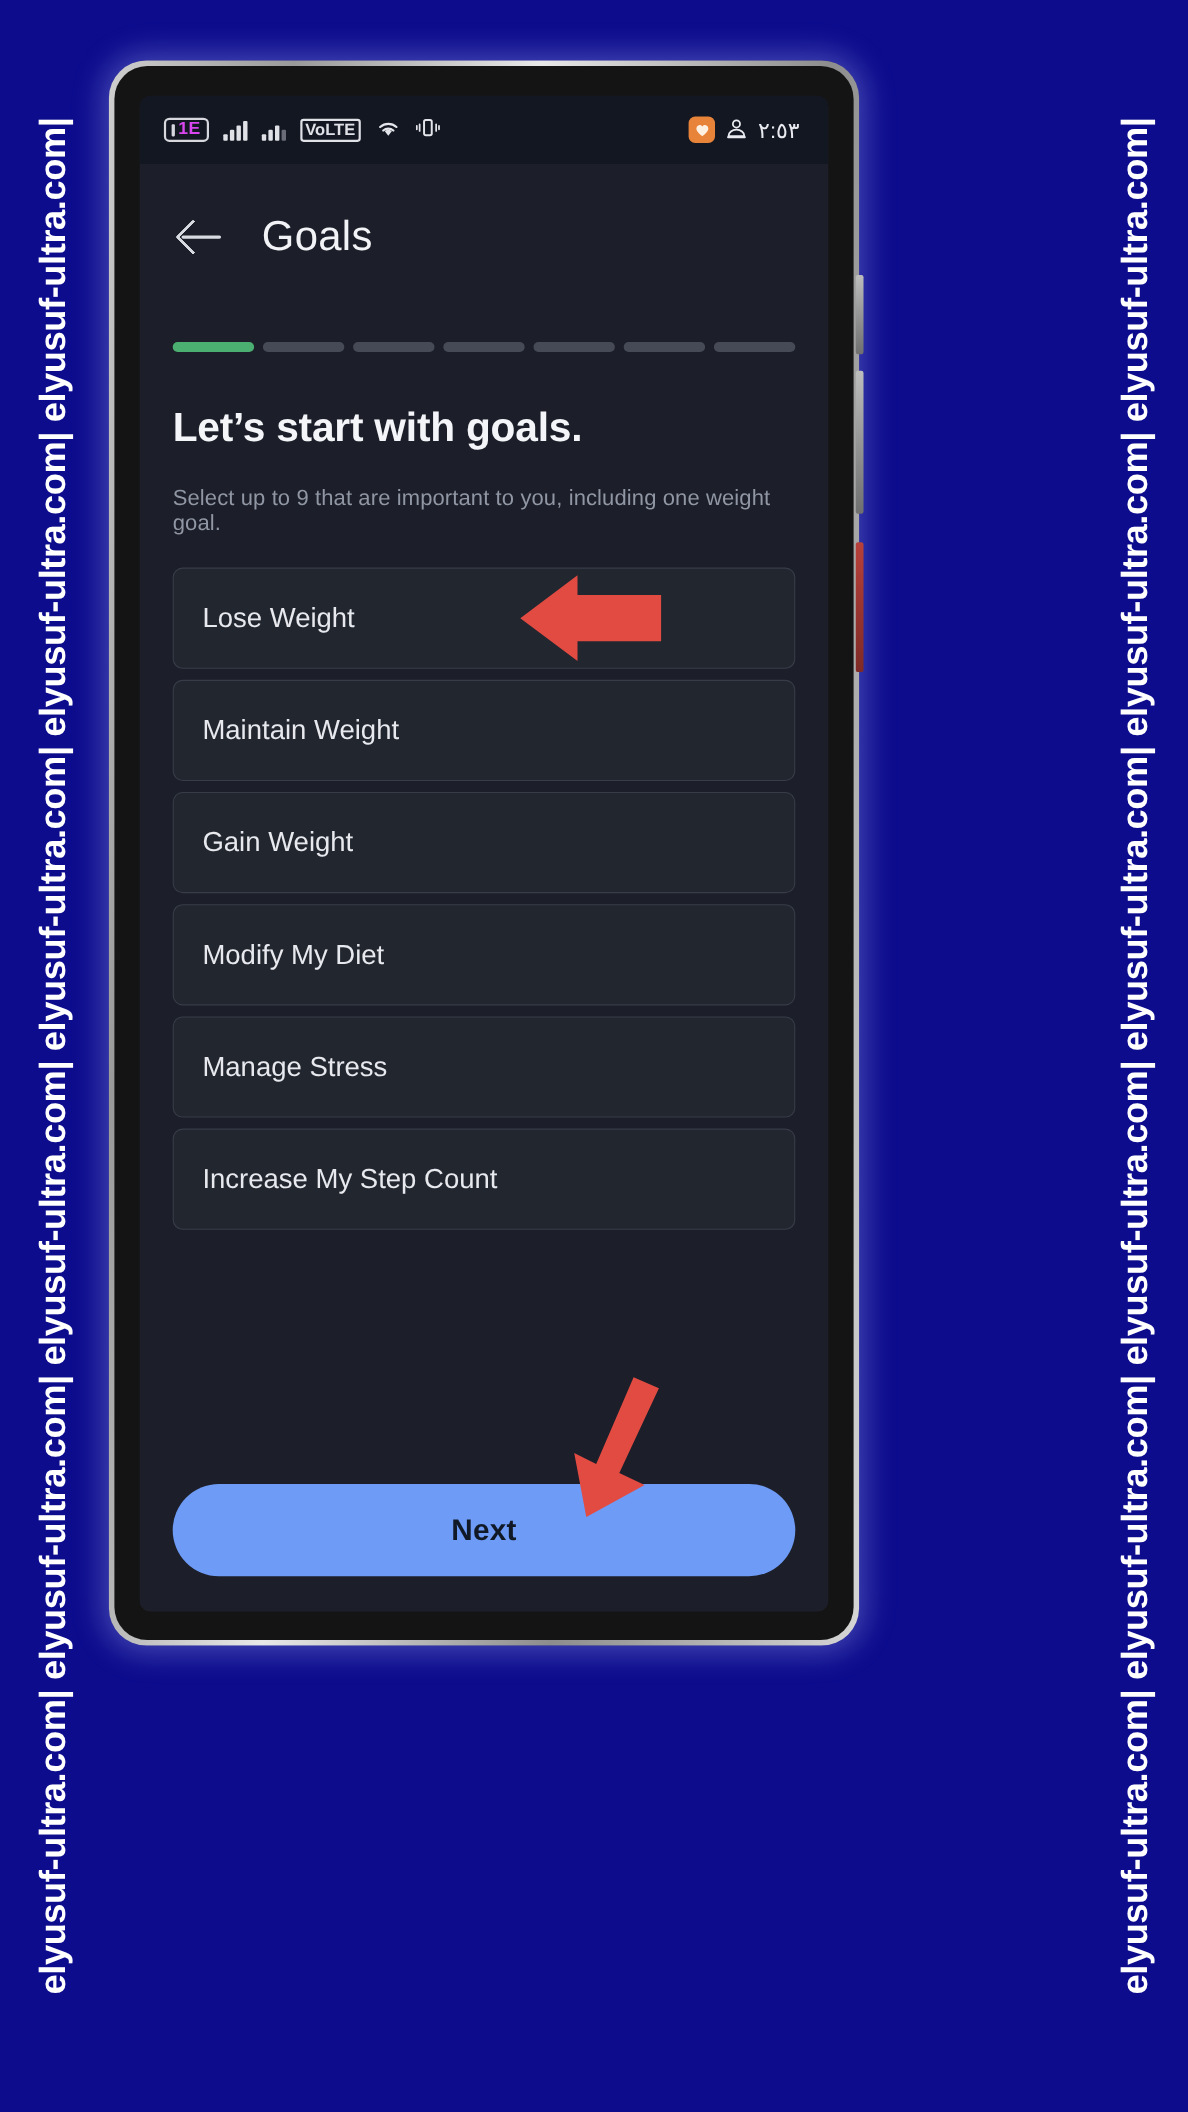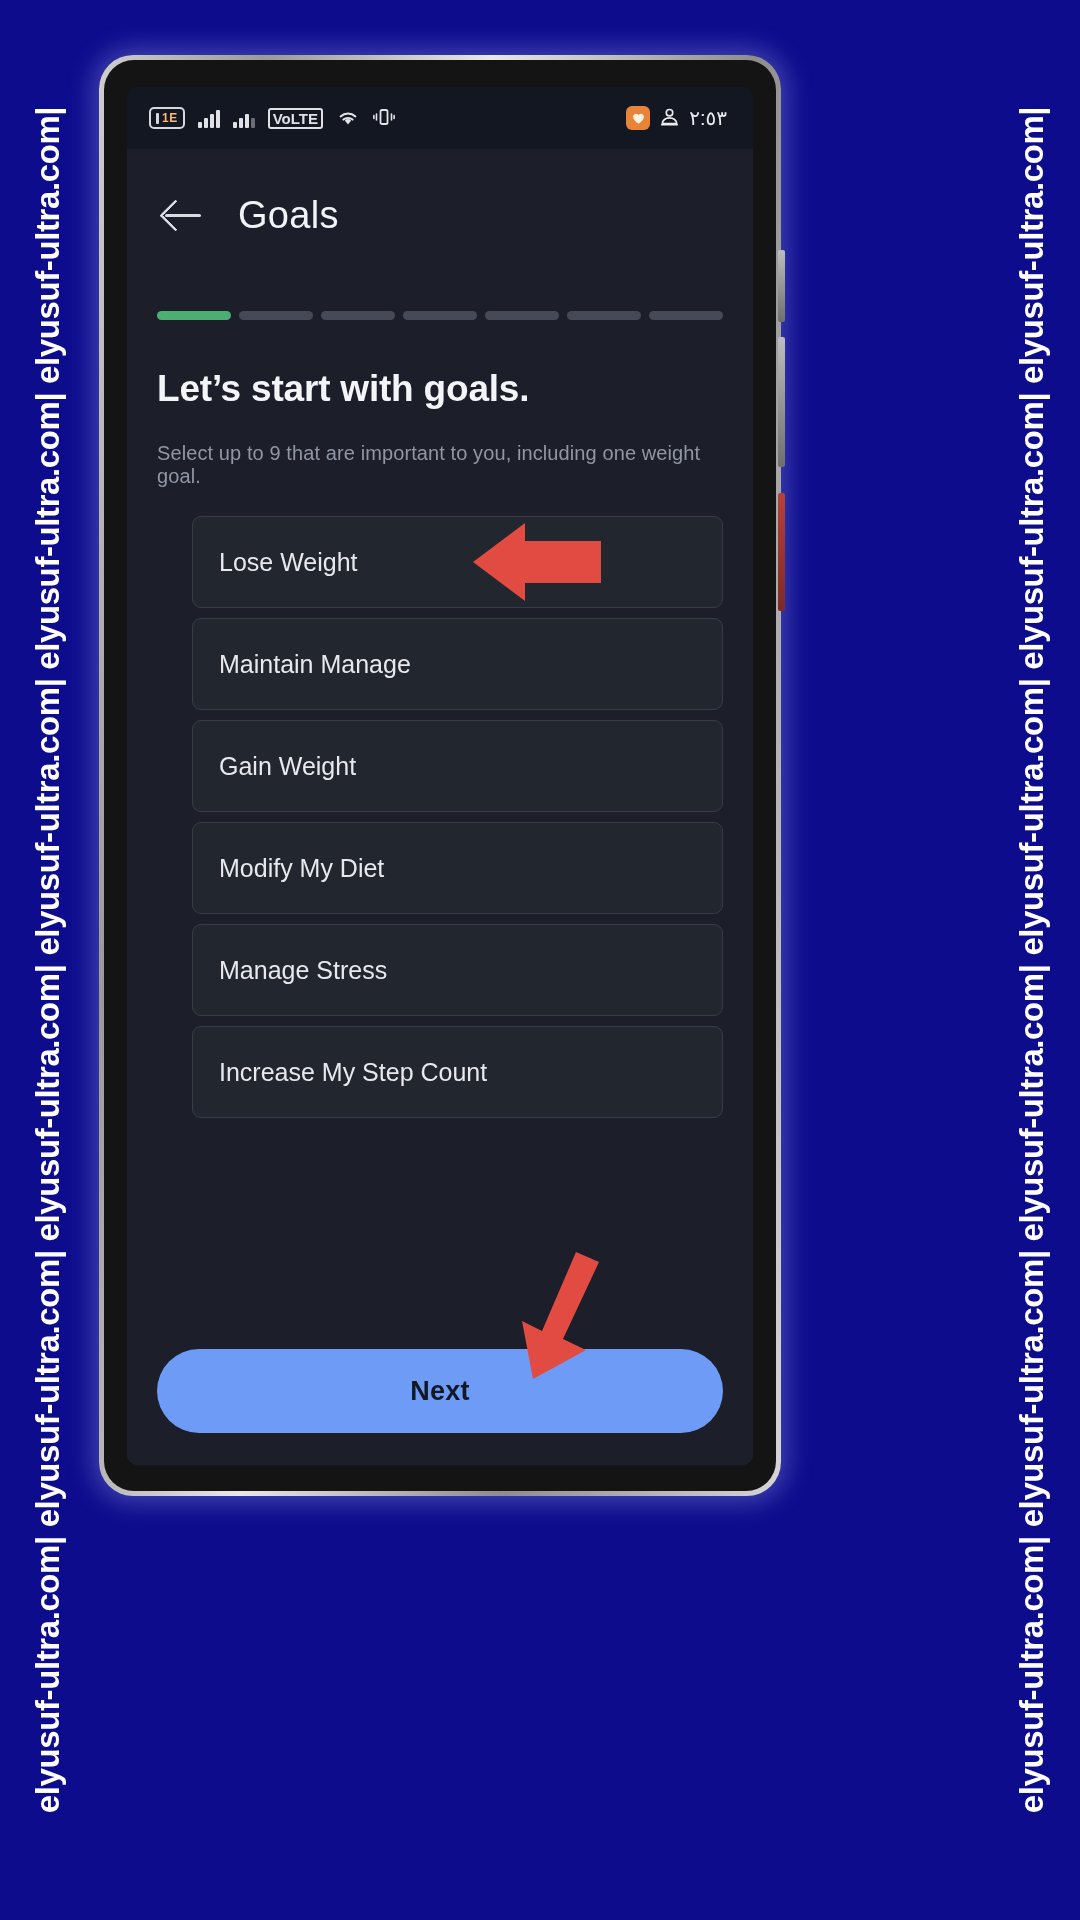--- a/index.html
+++ b/index.html
@@ -63,21 +63,21 @@
     height:62px; padding:0 26px 0 22px;
     background:#131722;
   }
   .sb-left  { display:flex; align-items:center; gap:13px; }
   .sb-right { display:flex; align-items:center; gap:9px; }
 
   .sim-badge {
     display:inline-flex; align-items:center;
     border:2px solid #d6d8de; border-radius:5px;
     padding:2px 5px; height:22px;
-    color:#fdba74; font-size:12px; font-weight:bold;
+    color:#d946ef; font-size:16px; font-weight:bold;
     letter-spacing:0.5px;
   }
   .sim-badge::before{
     content:""; display:inline-block;
     width:3px; height:11px; background:#d6d8de; margin-right:3px; border-radius:1px;
   }
   .bars { display:flex; align-items:flex-end; gap:2px; height:20px; }
   .bars i { display:block; width:4px; background:#dfe1e7; border-radius:1px; }
   .bars i:nth-child(1){height:6px;} .bars i:nth-child(2){height:10px;}
   .bars i:nth-child(3){height:14px;} .bars i:nth-child(4){height:18px;}
@@ -127,21 +127,21 @@
   }
   #subhead {
     margin:32px 30px 0 30px;
     color:#9096a4; font-size:20px; font-weight:400; letter-spacing:0.1px;
   }
 
   #options { margin:28px 30px 0 30px; display:flex; flex-direction:column; gap:10px; }
   .opt {
     height:92px; border:1px solid #373c48; border-radius:9px;
     background:#22262f; display:flex; align-items:center;
-    padding-left:26px; cursor:pointer;margin-left:35px;
+    padding-left:26px; cursor:pointer;
   }
   .opt-label { color:#e7e9ee; font-size:25px; font-weight:400; }
 
   #next-btn {
     position:absolute; left:30px; right:30px; bottom:32px;
     height:84px; border-radius:44px; background:#6d9bf5;
     display:flex; align-items:center; justify-content:center;
     cursor:pointer; border:none;
   }
   #next-label { color:#111826; font-size:27px; font-weight:bold; letter-spacing:0.3px; }
@@ -235,21 +235,21 @@
           </div>
 
           <div id="headline">Let’s start with goals.</div>
           <div id="subhead">Select up to 9 that are important to you, including one weight goal.</div>
 
           <div id="options">
             <div class="opt">
               <span class="opt-label">Lose Weight</span>
             </div>
             <div class="opt">
-              <span class="opt-label">Maintain Manage</span>
+              <span class="opt-label">Maintain Weight</span>
             </div>
             <div class="opt">
               <span class="opt-label">Gain Weight</span>
             </div>
             <div class="opt">
               <span class="opt-label">Modify My Diet</span>
             </div>
             <div class="opt">
               <span class="opt-label">Manage Stress</span>
             </div>

